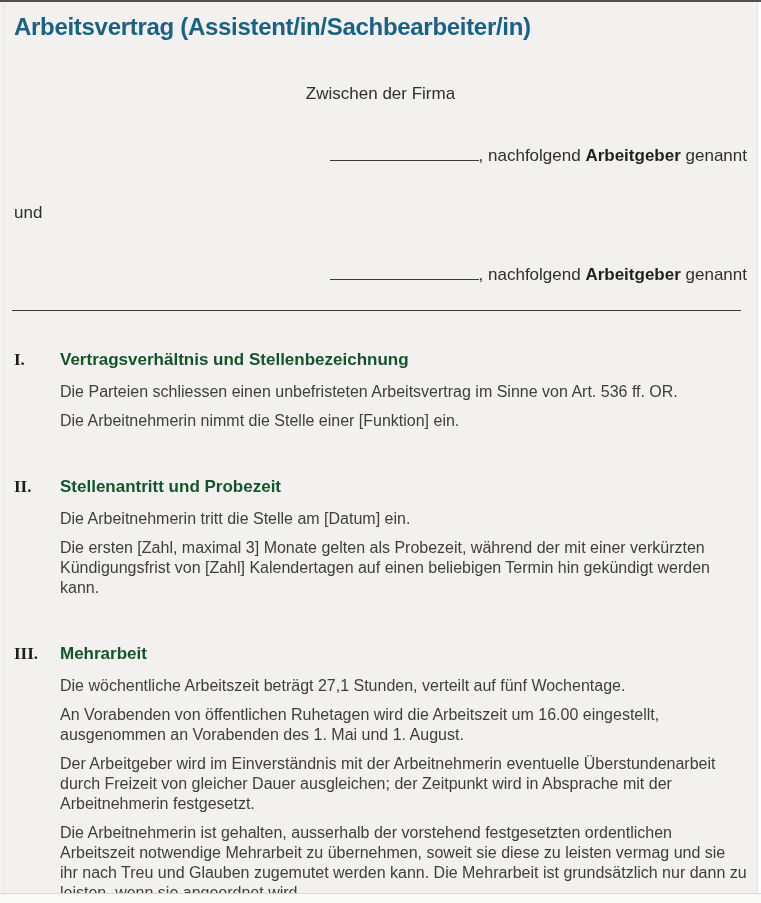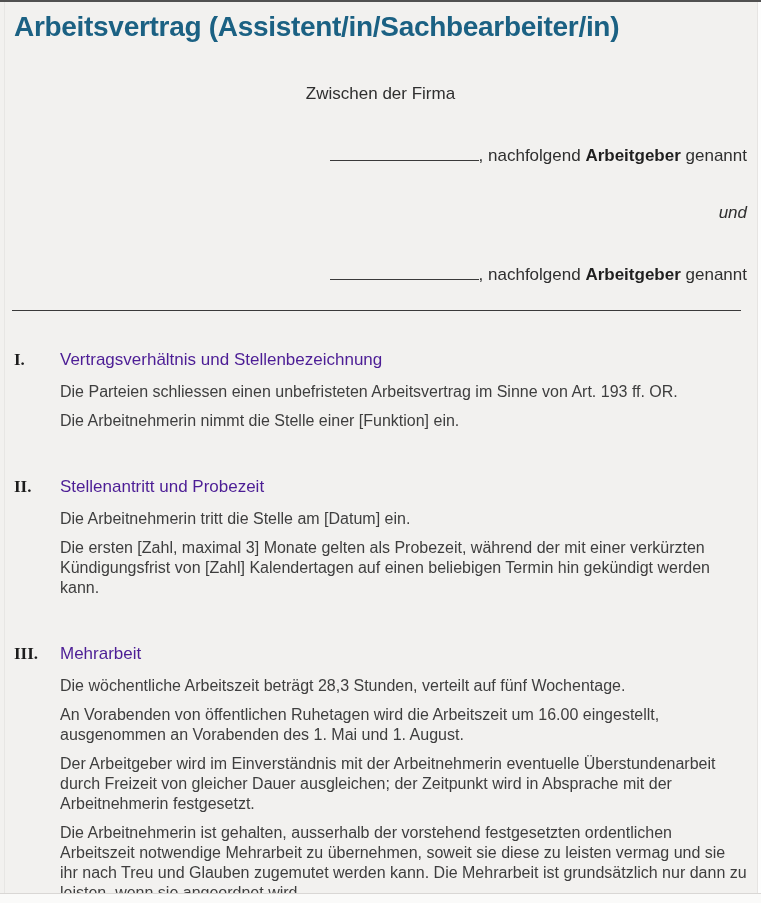--- a/index.html
+++ b/index.html
@@ -19,21 +19,21 @@
   }
   .edge-right {
     position: absolute; right: 0; top: 0; bottom: 0;
     width: 3px; background: #fdfdfd; border-left: 1px solid #e6e4e2;
   }
   .doc {
     padding: 0 14px;
     position: relative;
   }
   .doc-title {
-    font-size: 28px;
+    font-size: 24px;
     font-weight: bold;
     color: #1b6183;
     margin: 8px 0 0 0;
     line-height: 34px;
     letter-spacing: -0.3px;
   }
   .intro-line {
     text-align: center;
     margin-top: 40px;
     font-size: 17px;
@@ -48,26 +48,25 @@
     color: #2f2f2f;
   }
   .blank-line {
     display: inline-block;
     width: 149px;
     height: 15px;
     border-bottom: 1px solid #3a3a3a;
     vertical-align: baseline;
   }
   .connector-line {
-    text-align: right;
+    text-align: left;
     margin-top: 37px;
     font-size: 17px;
     line-height: 20px;
     color: #2f2f2f;
-    font-style: italic;
   }
   .rule {
     border: none;
     border-top: 1px solid #3a3a3a;
     margin: 25px 6px 0 -2px;
   }
   .section {
     display: flex;
     margin-top: 37px;
   }
@@ -77,22 +76,22 @@
     flex: 0 0 46px;
     font-family: "Liberation Serif", serif;
     font-weight: bold;
     font-size: 17px;
     line-height: 20px;
     color: #1c1c1c;
   }
   .sec-body { flex: 1; min-width: 0; }
   .sec-heading {
     font-size: 17px;
-    font-weight: normal;
-    color: #4c1d95;
+    font-weight: bold;
+    color: #14532d;
     margin: 0 0 12px 0;
     line-height: 20px;
   }
   .sec-body p {
     font-size: 16px;
     line-height: 20px;
     color: #3e3e3e;
     margin: 0 0 9px 0;
     max-width: 692px;
   }
@@ -126,39 +125,39 @@
   <div class="party-row">
     <span class="blank-line"></span><span>, nachfolgend </span><b class="party-name">Arbeitgeber</b><span> genannt</span>
   </div>
 
   <hr class="rule">
 
   <div class="section first">
     <div class="sec-num">I.</div>
     <div class="sec-body">
       <h2 class="sec-heading">Vertragsverhältnis und Stellenbezeichnung</h2>
-      <p>Die Parteien schliessen einen unbefristeten Arbeitsvertrag im Sinne von Art. 193 ff. OR.</p>
+      <p>Die Parteien schliessen einen unbefristeten Arbeitsvertrag im Sinne von Art. 536 ff. OR.</p>
       <p>Die Arbeitnehmerin nimmt die Stelle einer [Funktion] ein.</p>
     </div>
   </div>
 
   <div class="section">
     <div class="sec-num">II.</div>
     <div class="sec-body">
       <h2 class="sec-heading">Stellenantritt und Probezeit</h2>
       <p>Die Arbeitnehmerin tritt die Stelle am [Datum] ein.</p>
       <p>Die ersten [Zahl, maximal 3] Monate gelten als Probezeit, während der mit einer verkürzten Kündigungsfrist von [Zahl] Kalendertagen auf einen beliebigen Termin hin gekündigt werden kann.</p>
     </div>
   </div>
 
   <div class="section">
     <div class="sec-num">III.</div>
     <div class="sec-body">
       <h2 class="sec-heading">Mehrarbeit</h2>
-      <p>Die wöchentliche Arbeitszeit beträgt 28,3 Stunden, verteilt auf fünf Wochentage.</p>
+      <p>Die wöchentliche Arbeitszeit beträgt 27,1 Stunden, verteilt auf fünf Wochentage.</p>
       <p>An Vorabenden von öffentlichen Ruhetagen wird die Arbeitszeit um 16.00 eingestellt, ausgenommen an Vorabenden des 1. Mai und 1. August.</p>
       <p>Der Arbeitgeber wird im Einverständnis mit der Arbeitnehmerin eventuelle Überstundenarbeit durch Freizeit von gleicher Dauer ausgleichen; der Zeitpunkt wird in Absprache mit der Arbeitnehmerin festgesetzt.</p>
       <p>Die Arbeitnehmerin ist gehalten, ausserhalb der vorstehend festgesetzten ordentlichen Arbeitszeit notwendige Mehrarbeit zu übernehmen, soweit sie diese zu leisten vermag und sie ihr nach Treu und Glauben zugemutet werden kann. Die Mehrarbeit ist grundsätzlich nur dann zu leisten, wenn sie angeordnet wird.</p>
     </div>
   </div>
 
 </div>
 
 <div class="footer-strip"></div>
 

